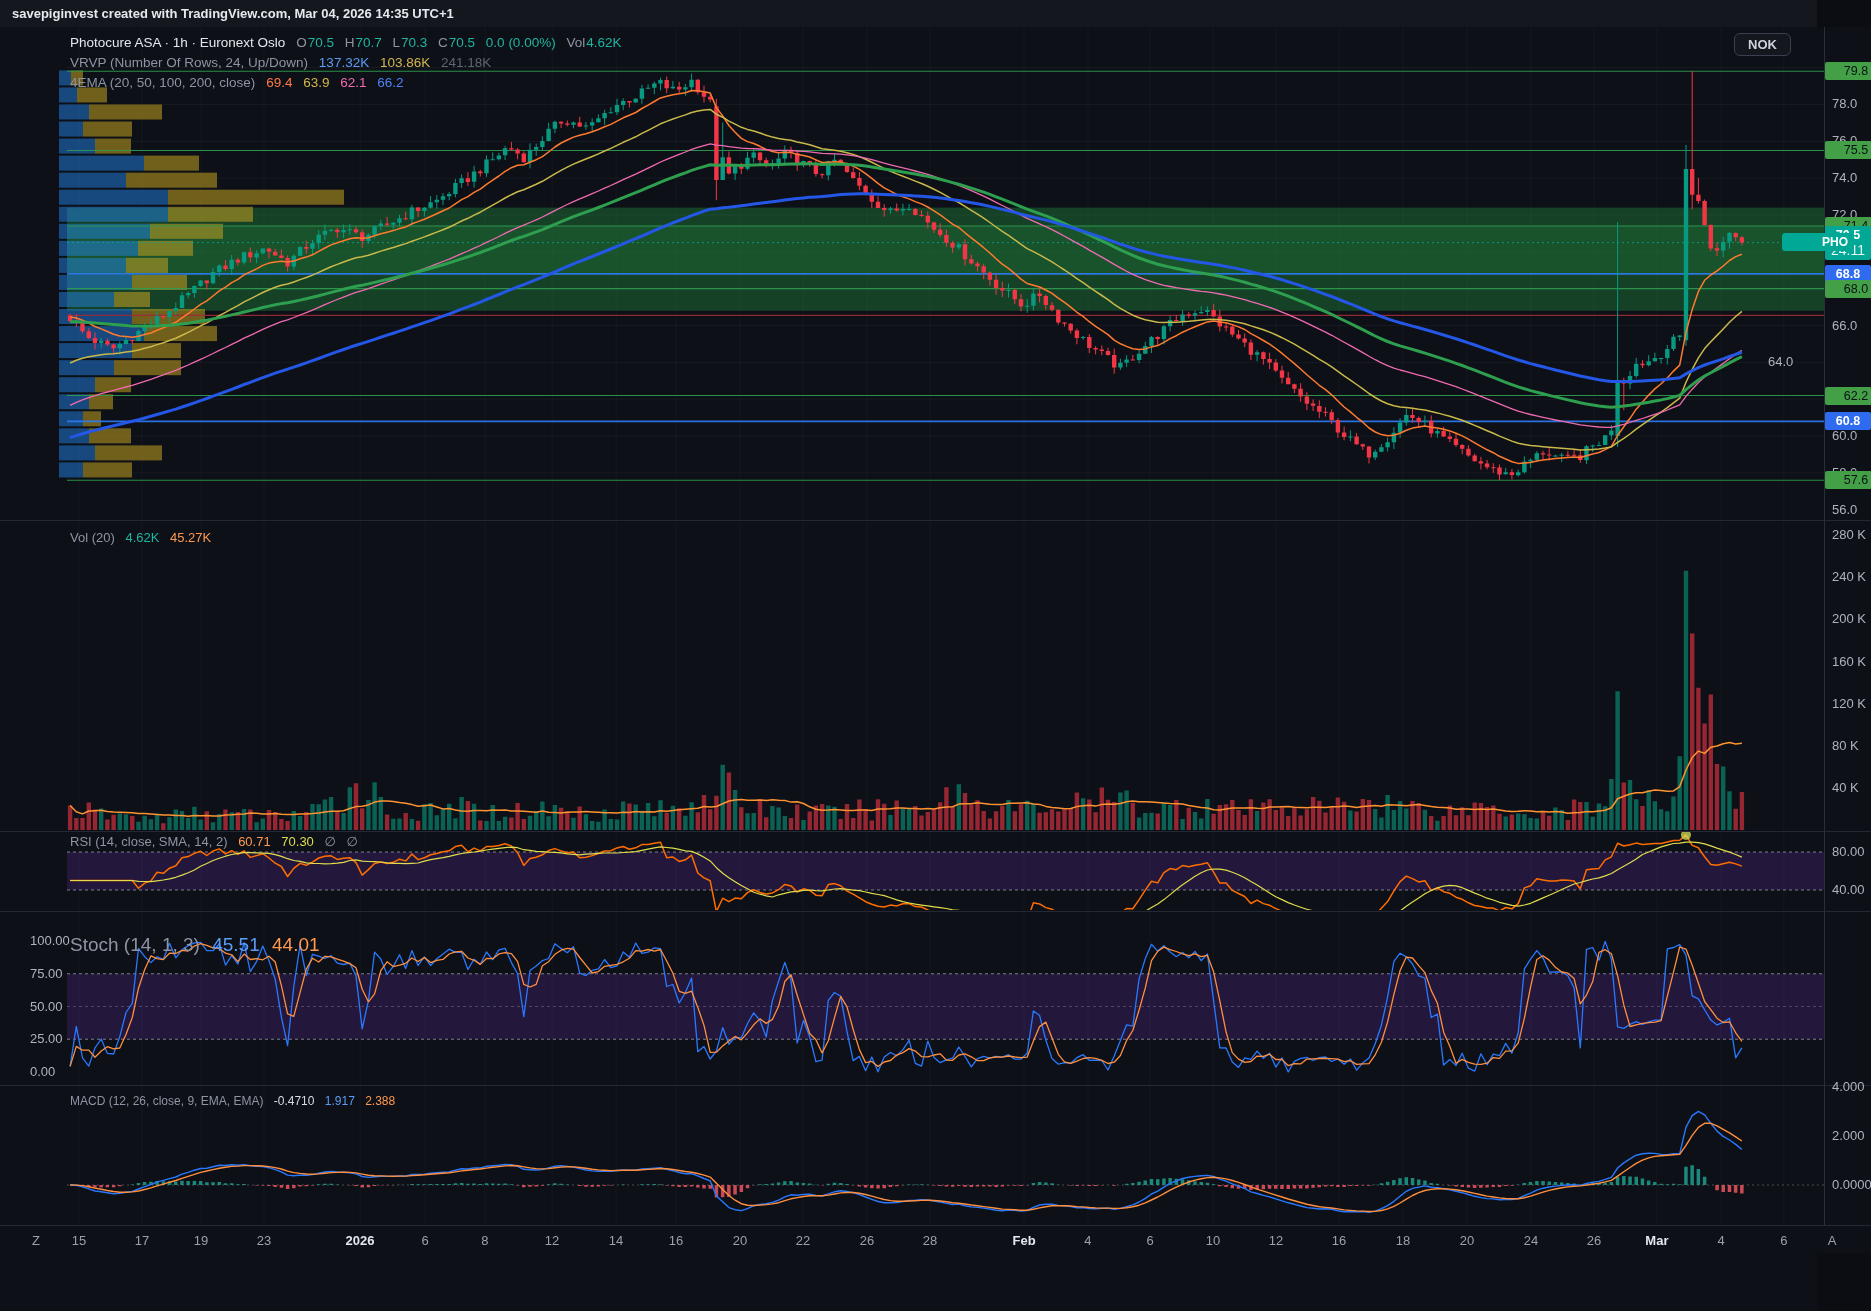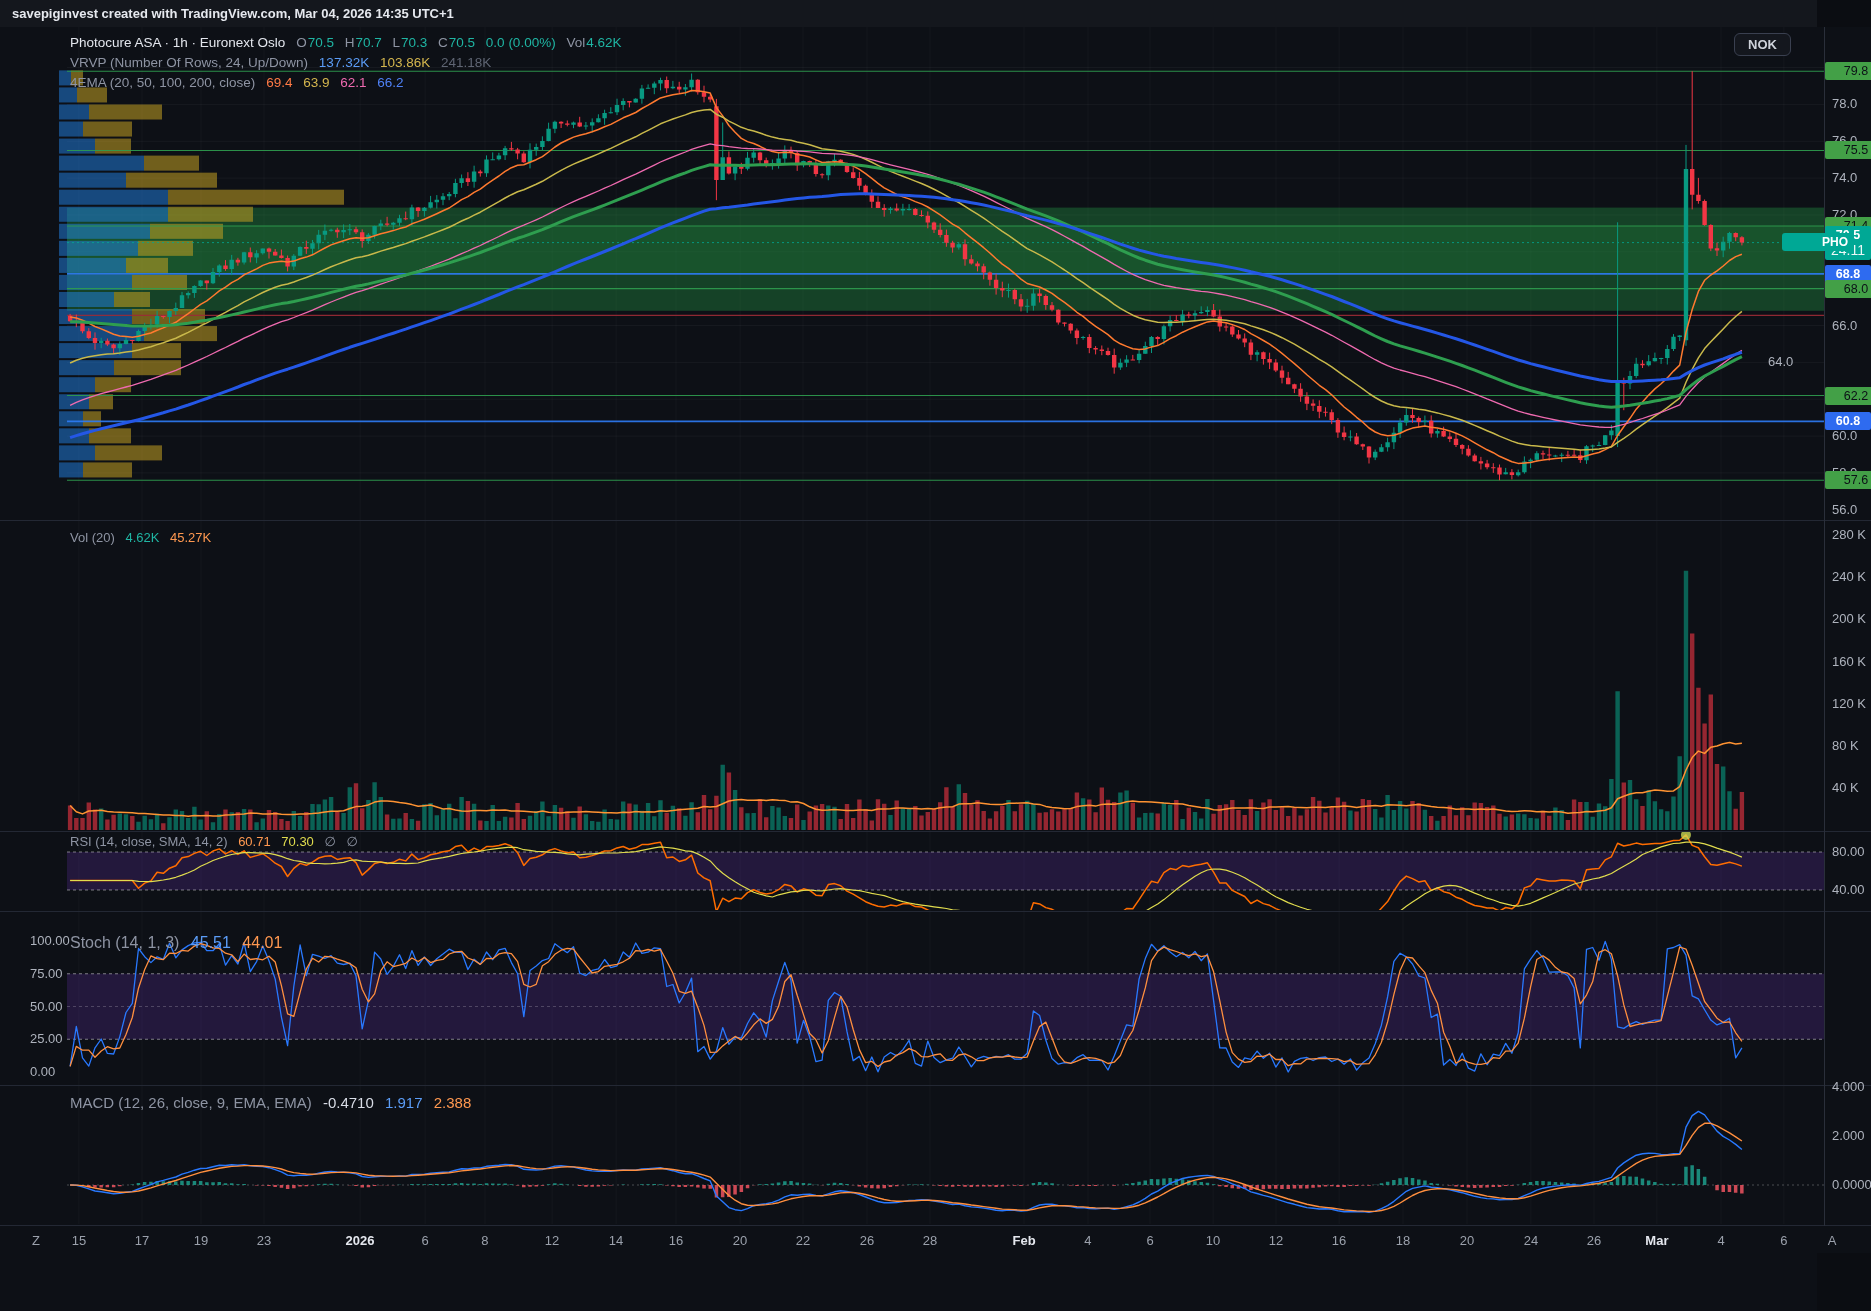--- a/index.html
+++ b/index.html
@@ -311,26 +311,26 @@
     <span class="up">4.62K</span>
     <span class="c-org">45.27K</span>
   </div>
   <div class="legend" style="left:70px;top:834px;font-size:13px">
     <span class="dim">RSI (14, close, SMA, 14, 2)</span>
     <span class="c-org">60.71</span>
     <span class="c-yel2">70.30</span>
     <span class="dim">∅</span>
     <span class="dim">∅</span>
   </div>
-  <div class="legend" style="left:70px;top:934px;font-size:16px">
+  <div class="legend" style="left:70px;top:934px;font-size:19px">
     <span class="dim">Stoch (14, 1, 3)</span>
     <span class="c-blue">45.51</span>
     <span class="c-org">44.01</span>
   </div>
-  <div class="legend" style="left:70px;top:1094px;font-size:15px">
+  <div class="legend" style="left:70px;top:1094px;font-size:12px">
     <span class="dim">MACD (12, 26, close, 9, EMA, EMA)</span>
     <span class="c-wh">-0.4710</span>
     <span class="c-blue">1.917</span>
     <span class="c-org">2.388</span>
   </div>
 </div>
 
 <div class="hit" style="left:1825px;top:27px;width:46px;height:1197px"></div>
 <div class="hit" style="left:0;top:1226px;width:1824px;height:27px"></div>
 

